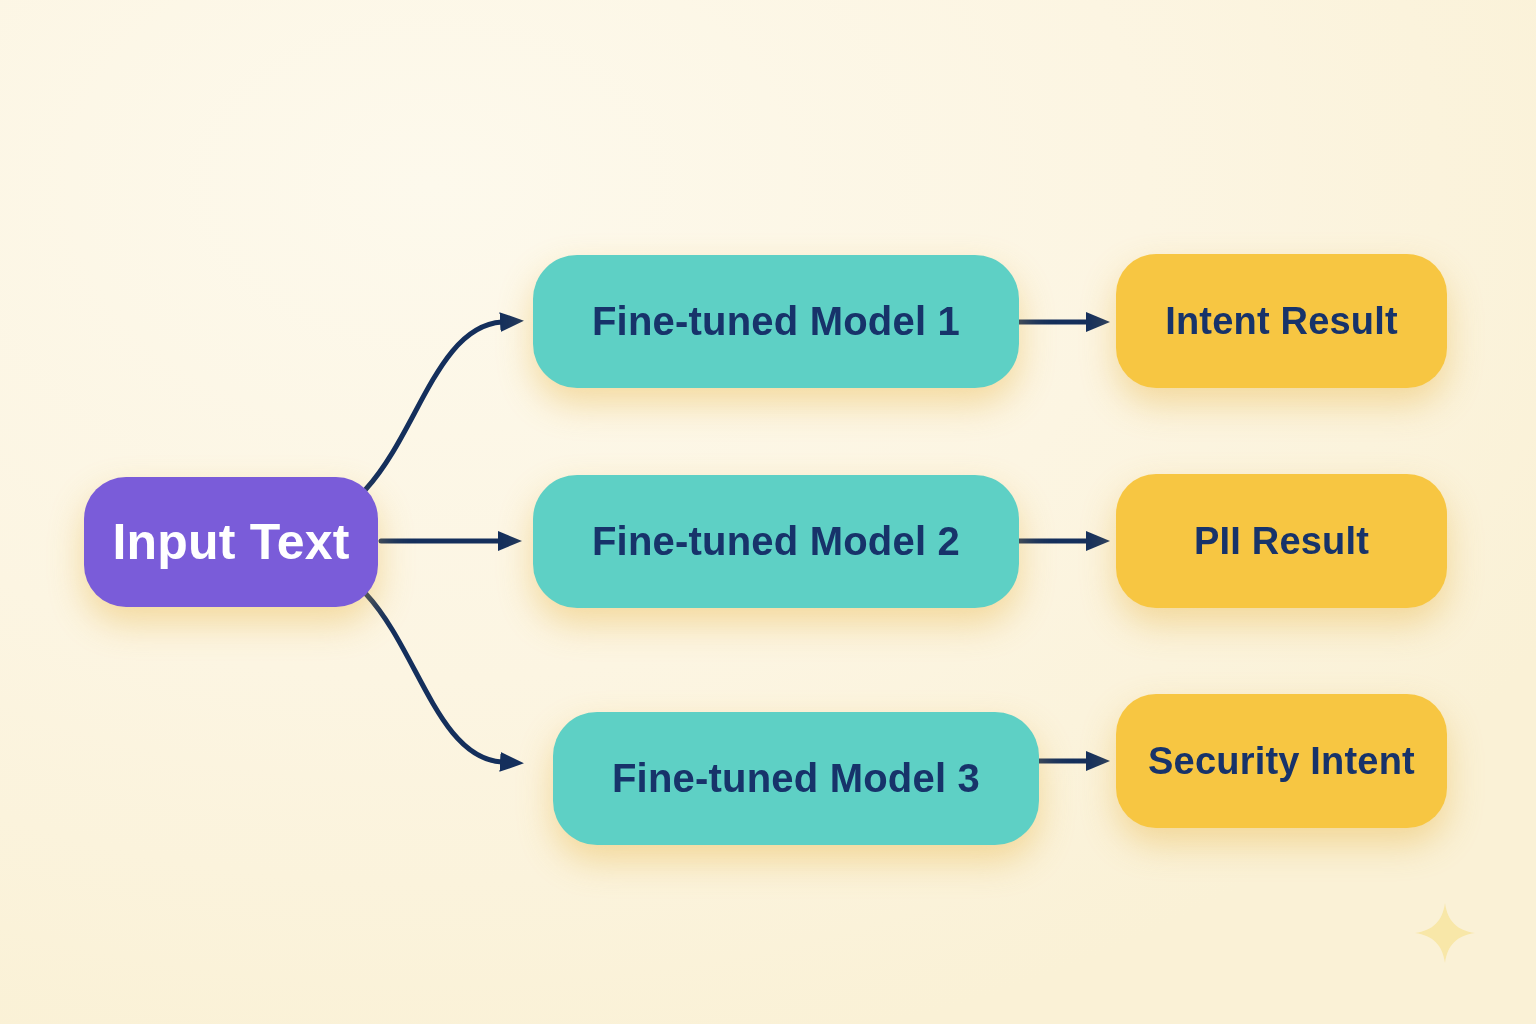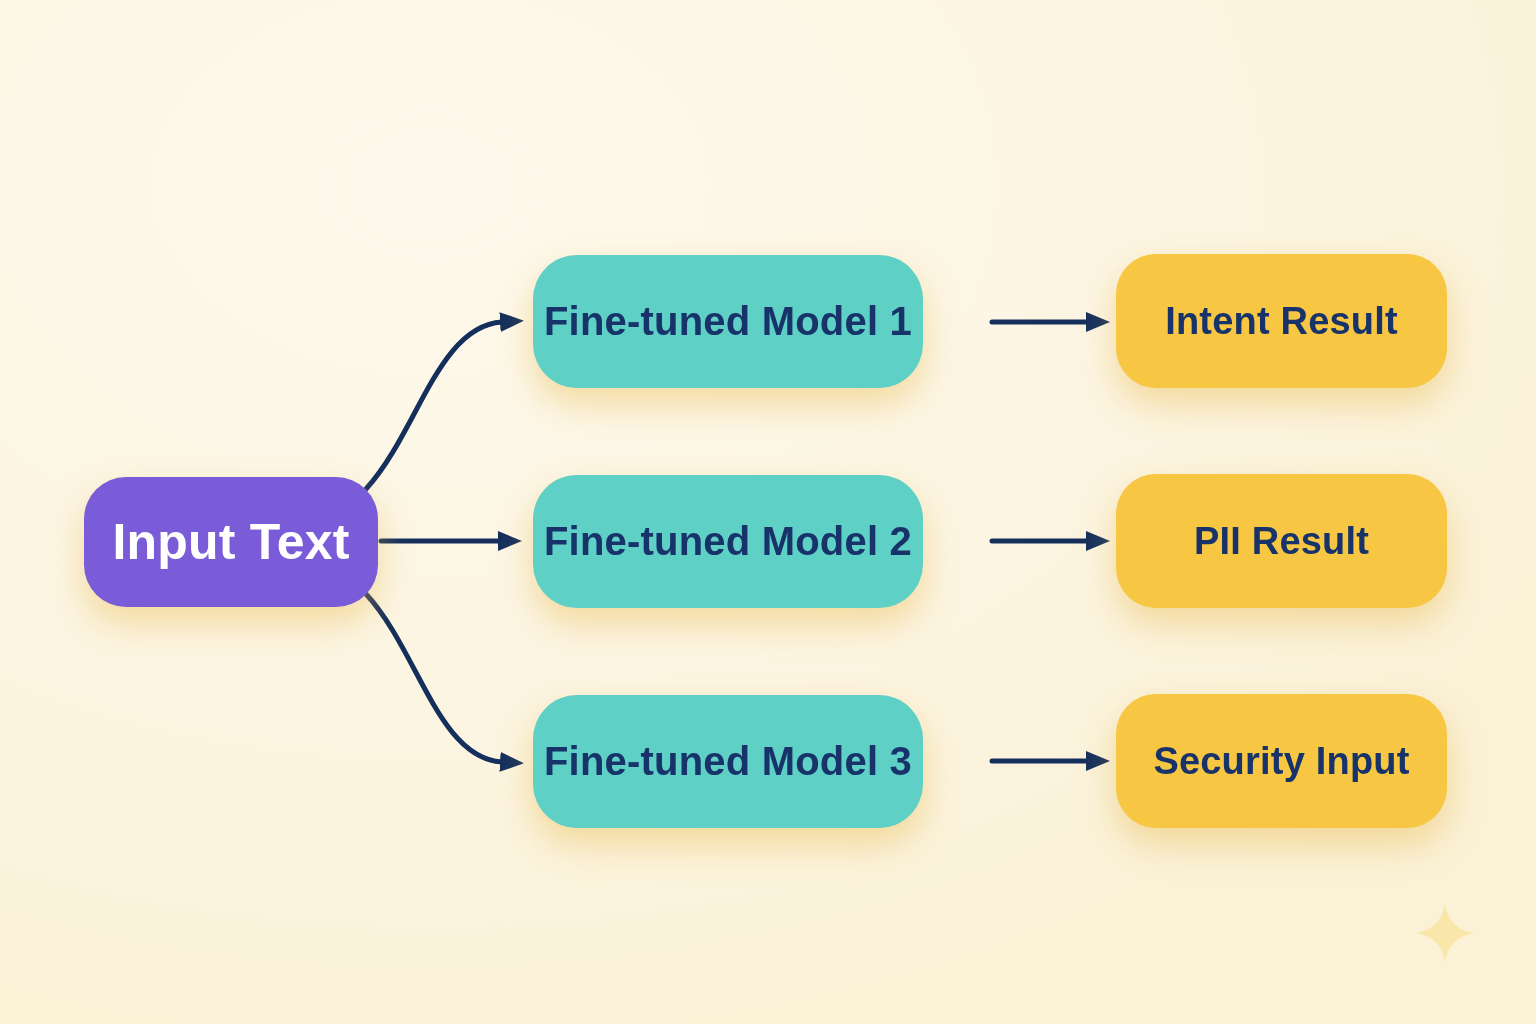--- a/index.html
+++ b/index.html
@@ -50,41 +50,41 @@
     width: 294px;
     height: 130px;
     border-radius: 42px;
     background: var(--input-bg, #7a5cd9);
     color: var(--input-text, #ffffff);
     font-size: 50px;
     box-shadow: 0 16px 34px var(--glow, rgba(233, 185, 75, 0.45));
   }
   .node-model {
     left: 533px;
-    width: 390px;
+    width: 486px;
     height: 133px;
     border-radius: 44px;
     background: var(--model-bg, #5ed0c5);
     color: var(--node-text, #17336a);
     font-size: 40px;
     box-shadow: 0 16px 34px var(--glow, rgba(233, 185, 75, 0.45));
   }
   .node-result {
     left: 1116px;
     width: 331px;
     height: 134px;
     border-radius: 40px;
     background: var(--result-bg, #f7c642);
     color: var(--node-text, #17336a);
     font-size: 38px;
     box-shadow: 0 16px 34px var(--glow, rgba(233, 185, 75, 0.45));
   }
   .model-1 { top: 255px; }
   .model-2 { top: 475px; align-items: center; }
-  .model-3 { top: 695px; }
+  .model-3 { top: 712px; margin-left: 20px; }
   .result-1 { top: 254px; }
   .result-2 { top: 474px; }
   .result-3 { top: 694px; }
   .sparkle {
     position: absolute;
     left: 1413px;
     top: 901px;
     width: 64px;
     height: 64px;
   }
@@ -125,20 +125,20 @@
     <span>Fine-tuned Model 3</span>
   </div>
 
   <div class="node node-result result-2">
     <span>PII Result</span>
   </div>
   <div class="node node-result result-1">
     <span>Intent Result</span>
   </div>
   <div class="node node-result result-3">
-    <span>Security Input</span>
+    <span>Security Intent</span>
   </div>
 
   <svg class="sparkle" viewBox="0 0 64 64" xmlns="http://www.w3.org/2000/svg">
     <path d="M32 2 C34.5 20 44 29.5 62 32 C44 34.5 34.5 44 32 62 C29.5 44 20 34.5 2 32 C20 29.5 29.5 20 32 2 Z"></path>
   </svg>
 
 </div>
 
 </body></html>

